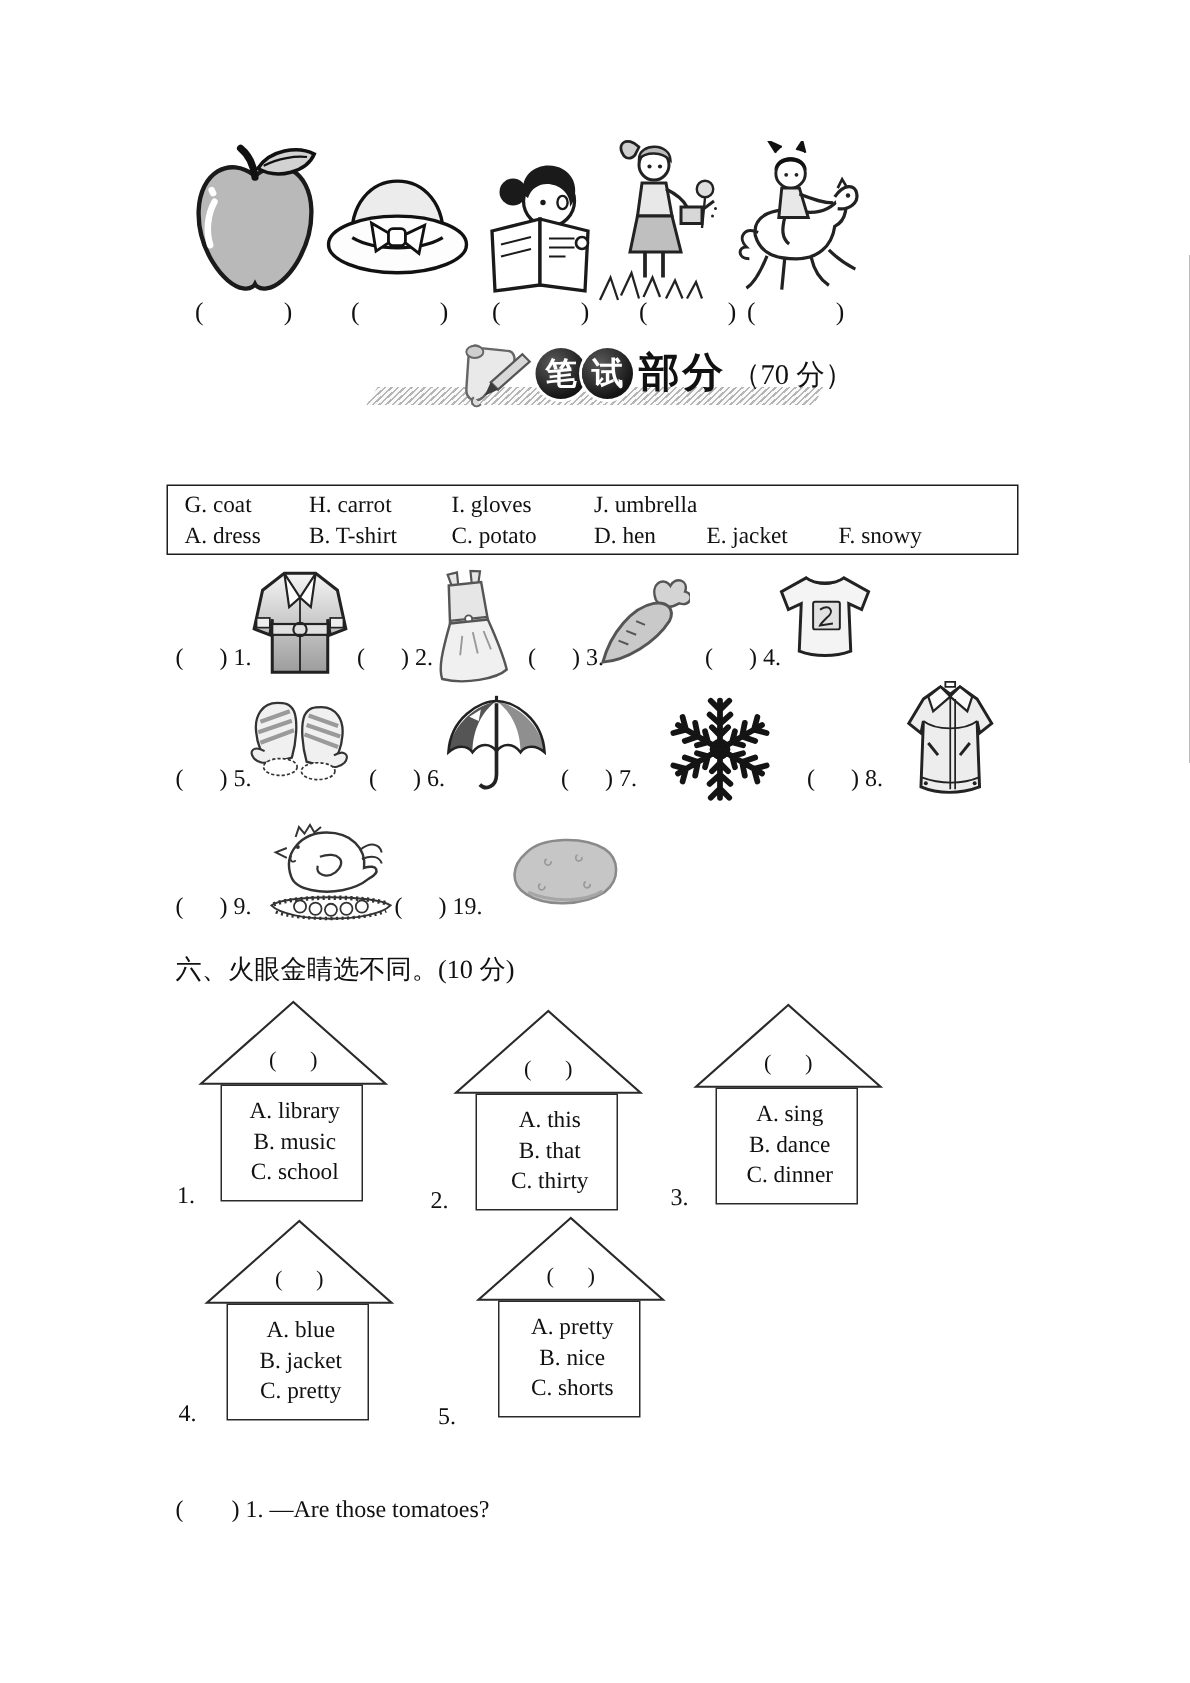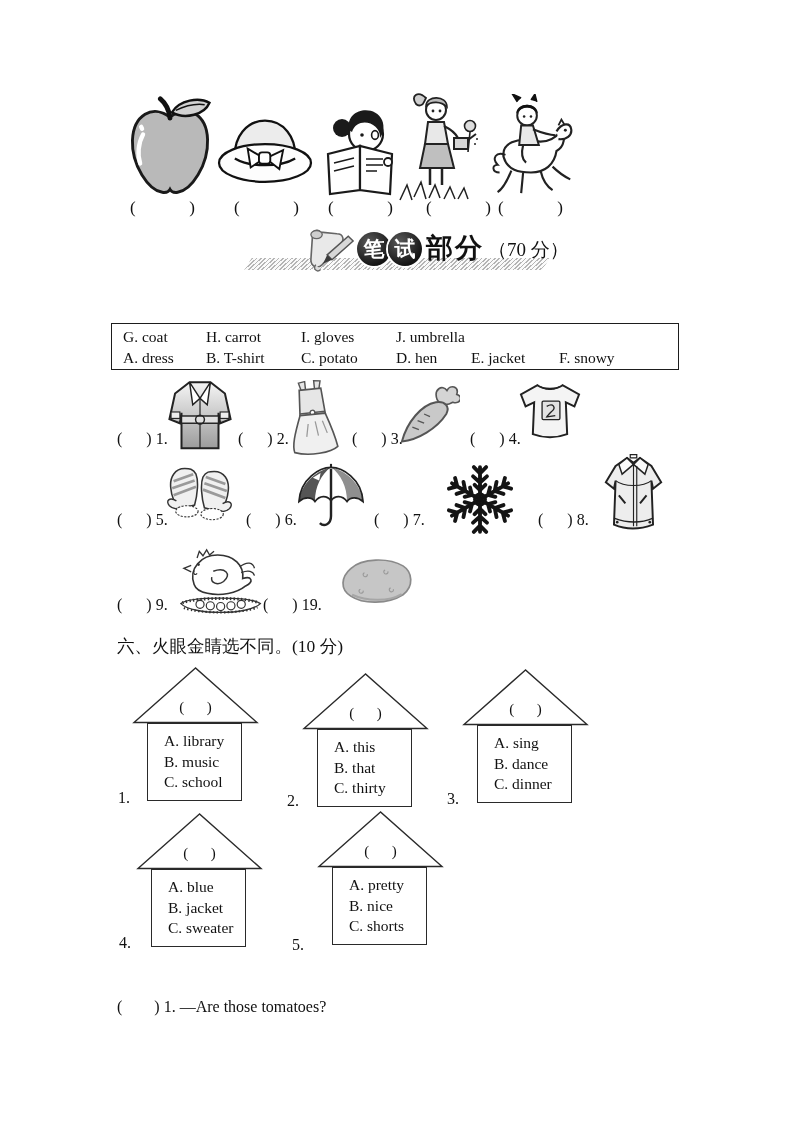--- a/index.html
+++ b/index.html
@@ -36,22 +36,22 @@
   }
   .wb-row { display:flex; line-height:21px; font-size:15.5px; }
   .wb-c1{width:83px} .wb-c2{width:95px} .wb-c3{width:95px} .wb-c4{width:75px} .wb-c5{width:88px}
 
   
   .house { position:absolute; width:127px; }
   .roof-wrap { position:relative; height:58px; }
   .roof-blank { position:absolute; left:0; right:0; top:33px; text-align:center; font-size:15px; white-space:pre; }
   .house-body {
     margin-left:15px; margin-top:-1px; width:95px; box-sizing:border-box;
-    border:1.2px solid #2a2a2a; padding:7px 0 7px 16px;
-    font-size:15.5px; line-height:20.5px;
+    border:1.2px solid #2a2a2a; padding:7px 0 7px 4px;
+    font-size:15.5px; line-height:20.5px;text-align:center;
   }
   .house-num { font-size:16px; }
   svg { display:block; }
 </style>
 </head>
 <body>
 
 <div class="page">
 
   <svg class="abs" style="left:126px;top:96px" width="88" height="104" viewBox="0 0 88 108">
@@ -327,21 +327,21 @@
   <div class="house" style="left:136px;top:812px">
     <div class="roof-wrap">
       <svg width="127" height="58" viewBox="0 0 127 58">
         <polygon points="63.5,2 2,56.5 125,56.5" fill="#fff" stroke="#2a2a2a" stroke-width="1.4"></polygon>
       </svg>
       <div class="roof-blank">(      )</div>
     </div>
     <div class="house-body">
       <div>A. blue</div>
       <div>B. jacket</div>
-      <div>C. sweater</div>
+      <div>C. pretty</div>
     </div>
   </div>
   <span class="abs house-num" style="left:119px;top:934px">4.</span>
 
   <div class="house" style="left:317px;top:810px">
     <div class="roof-wrap">
       <svg width="127" height="58" viewBox="0 0 127 58">
         <polygon points="63.5,2 2,56.5 125,56.5" fill="#fff" stroke="#2a2a2a" stroke-width="1.4"></polygon>
       </svg>
       <div class="roof-blank">(      )</div>

